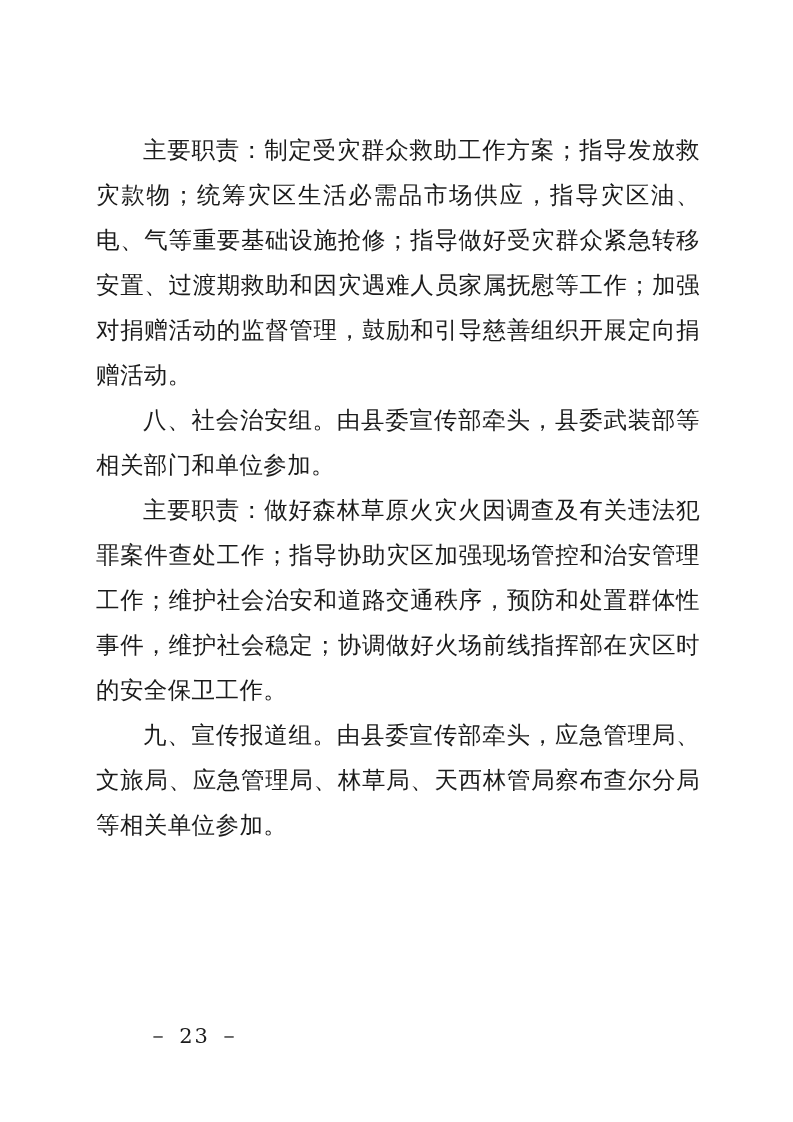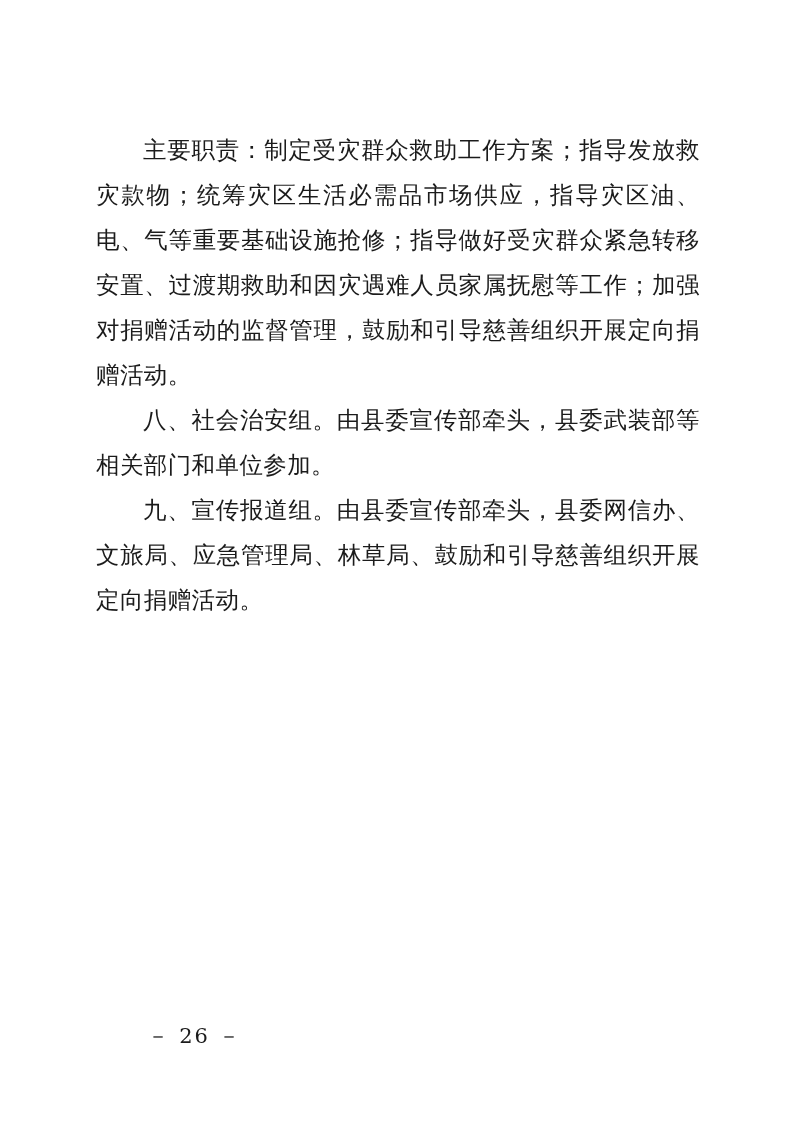--- a/index.html
+++ b/index.html
@@ -56,18 +56,19 @@
     margin-left: -404px;
   }
 </style>
 </head>
 <body>
 
 <div class="page">
   <div class="content">
     <p class="para indent">主要职责：制定受灾群众救助工作方案；指导发放救灾款物；统筹灾区生活必需品市场供应，指导灾区油、电、气等重要基础设施抢修；指导做好受灾群众紧急转移安置、过渡期救助和因灾遇难人员家属抚慰等工作；加强对捐赠活动的监督管理，鼓励和引导慈善组织开展定向捐赠活动。</p>
     <p class="para indent">八、社会治安组。由县委宣传部牵头，县委武装部等相关部门和单位参加。</p>
-    <p class="para indent">九、宣传报道组。由县委宣传部牵头，县委网信办、文旅局、应急管理局、林草局、鼓励和引导慈善组织开展定向捐赠活动。</p>
+    <p class="para indent">主要职责：做好森林草原火灾火因调查及有关违法犯罪案件查处工作；指导协助灾区加强现场管控和治安管理工作；维护社会治安和道路交通秩序，预防和处置群体性事件，维护社会稳定；协调做好火场前线指挥部在灾区时的安全保卫工作。</p>
+    <p class="para indent">九、宣传报道组。由县委宣传部牵头，应急管理局、文旅局、应急管理局、林草局、天西林管局察布查尔分局等相关单位参加。</p>
   </div>
   <div class="footer">
-    <span class="pagenum-wrap">－ 26 －</span>
+    <span class="pagenum-wrap">－ 23 －</span>
   </div>
 </div>
 
 </body></html>

